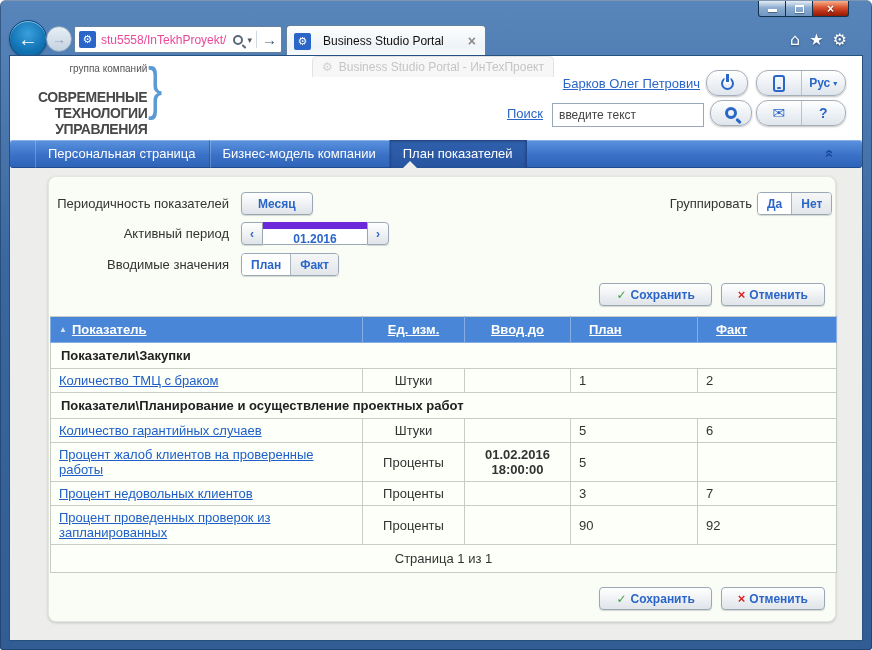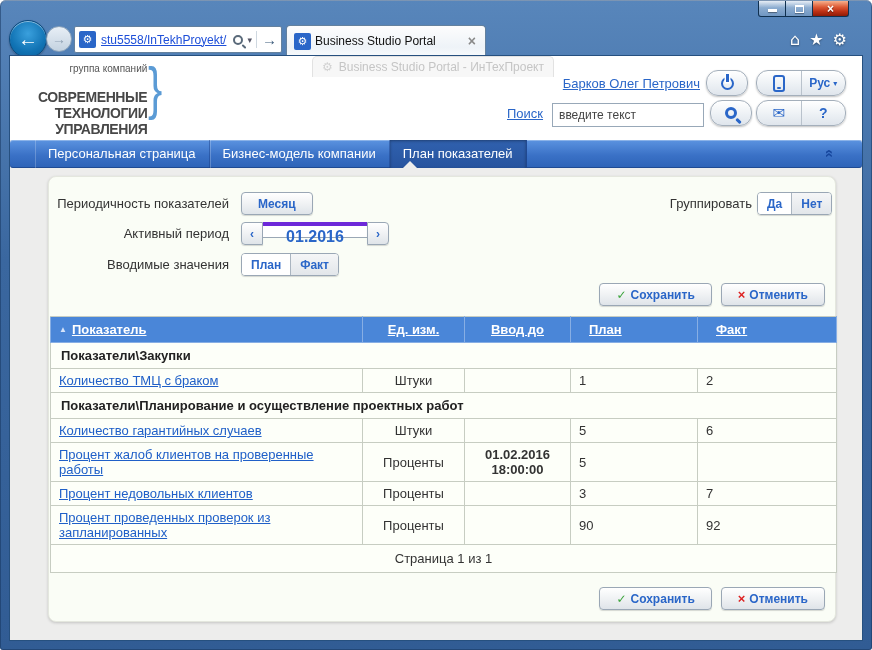--- a/index.html
+++ b/index.html
@@ -34,32 +34,32 @@
   .fwd-btn { position: absolute; left: 46px; top: 26px; width: 26px; height: 26px; border-radius: 50%;
     background: linear-gradient(#e8eff6, #c3d2e0); border: 1px solid #8aa2ba;
     display: flex; align-items: center; justify-content: center; cursor: pointer; }
   .fwd-arrow { color: #90a2b4; font-size: 14px; font-weight: bold; }
 
   .addrbar { position: absolute; left: 74px; top: 26px; width: 208px; height: 27px; background: #fff;
     border: 1px solid #64819e; border-radius: 2px; display: flex; align-items: center; padding: 0 4px; }
   .favicon { width: 17px; height: 17px; background: #2a66c8; border-radius: 2px; color: #fff;
     font-size: 11px; line-height: 17px; text-align: center; flex: 0 0 auto;
     font-family: "DejaVu Sans", sans-serif; }
-  .url-text { flex: 1; font-size: 12px; color: #1d4ed8; margin-left: 5px; white-space: nowrap; overflow: hidden; text-decoration: underline; }
+  .url-text { flex: 1; font-size: 12px; color: #ec4899; margin-left: 5px; white-space: nowrap; overflow: hidden; }
   .lens { position: relative; width: 10px; height: 10px; border: 2px solid #5a6a7a; border-radius: 50%;
     display: inline-block; flex: 0 0 auto; }
   .lens::after { content: ""; position: absolute; width: 2px; height: 5px; background: #5a6a7a;
     left: 8px; top: 7px; transform: rotate(-45deg); border-radius: 1px; }
   .addr-caret { color: #556; font-size: 9px; margin: 0 4px; }
   .go-arrow { color: #3a5a7a; font-size: 15px; font-weight: bold; border-left: 1px solid #cfd8e0; padding-left: 5px; }
 
   .browser-tab { position: absolute; left: 286px; top: 25px; width: 200px; height: 31px;
     background: linear-gradient(#fdfdfd, #eef3f8 70%, #f7fafc); border: 1px solid #64819e; border-bottom: none;
     border-radius: 4px 4px 0 0; display: flex; align-items: center; padding: 0 7px; }
-  .tab-title { flex: 1; font-size: 12px; color: #111; margin-left: 4px; white-space: nowrap; overflow: hidden; }
+  .tab-title { flex: 1; font-size: 12px; color: #111; margin-left: 12px; white-space: nowrap; overflow: hidden; }
   .tab-close { color: #8a8a8a; font-size: 14px; font-weight: bold; cursor: pointer; padding: 0 2px; }
 
   .cmdicons { position: absolute; left: 790px; top: 30px; display: flex; gap: 9px; }
   .cmdicon { color: #fff; font-size: 16px; text-shadow: 0 1px 2px rgba(0,0,0,.4); cursor: pointer;
     font-family: "DejaVu Sans", sans-serif; }
 
   
   .page { position: absolute; left: 10px; top: 56px; width: 852px; height: 584px; background: #ededec;
     box-shadow: 0 0 0 1px #26507f; }
 
@@ -138,23 +138,23 @@
     background: linear-gradient(#ffffff, #f0f2f4 50%, #dfe4e9);
     box-shadow: 0 1px 1px rgba(0,0,0,.15); color: #2a66c8; font-weight: bold; font-size: 12px;
     cursor: pointer; height: 23px; padding: 0 16px; font-family: "Liberation Sans", sans-serif; }
   .seg-group { position: absolute; display: inline-flex; height: 23px; border: 1px solid #9aa7b5;
     border-radius: 4px; overflow: hidden; box-shadow: 0 1px 1px rgba(0,0,0,.15); }
   .seg-btn { display: flex; align-items: center; justify-content: center; padding: 0 9px;
     font-size: 12px; font-weight: bold; color: #2a66c8; cursor: pointer;
     background: linear-gradient(#f5f6f7, #e2e6ea); }
   .seg-btn + .seg-btn { border-left: 1px solid #aab5c0; }
   .seg-btn.sel { background: #fff; }
-  .period-field { position: absolute; width: 104px; height: 16px; background: #fff;
-    border-top: 4px solid #6d28d9; border-bottom: 1px solid #9aa7b5; text-align: center;
-    font-size: 16px; font-weight: bold; color: #2a66c8; line-height: 21px; cursor: pointer; }
+  .period-field { position: absolute; width: 104px; height: 23px; background: #fff;
+    border-top: 7px solid #6d28d9; border-bottom: 1px solid #9aa7b5; text-align: center;
+    font-size: 12px; font-weight: bold; color: #2a66c8; line-height: 21px; cursor: pointer; }
   .arrow-btn { position: absolute; width: 22px; }
   .arrow-btn.left { border-radius: 4px 0 0 4px; padding: 0; }
   .arrow-btn.right { border-radius: 0 4px 4px 0; padding: 0; }
 
   .actions { position: absolute; right: 10px; display: flex; gap: 9px; }
   .icon-check { color: #3aa33a; font-weight: bold; font-size: 12px; font-family: "DejaVu Sans", sans-serif; }
   .icon-cross { color: #d22; font-weight: bold; font-size: 13px; }
 
   
   .tablewrap { position: absolute; left: 1px; top: 139px; width: 786px; }

